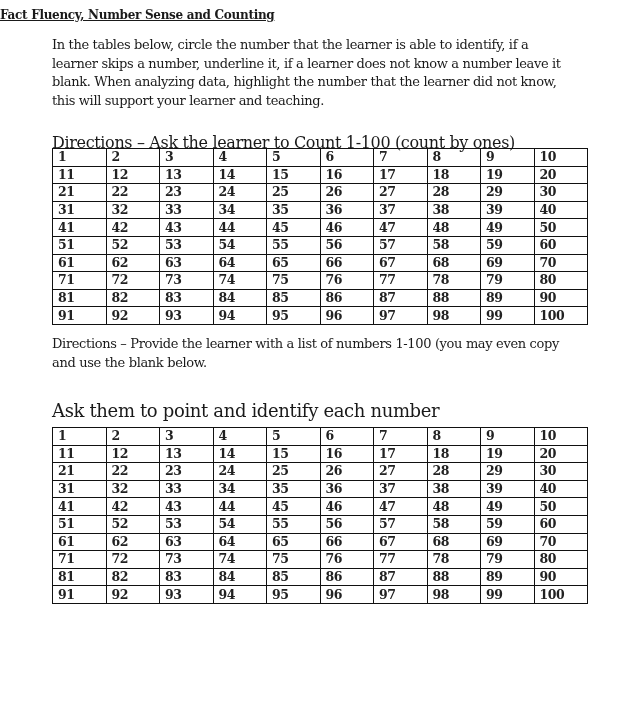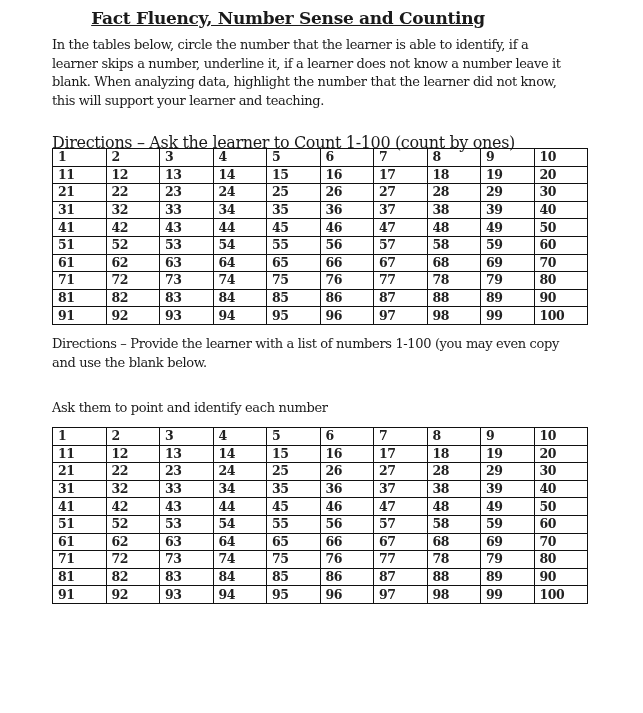--- a/index.html
+++ b/index.html
@@ -3,31 +3,31 @@
   <meta charset="utf-8">
   <style>
     html, body { margin: 0; padding: 0; background: #ffffff; }
     body {
       width: 643px; height: 713px; position: relative; overflow: hidden;
       font-family: "DejaVu Serif", "Liberation Serif", serif;
       color: #1a1a1a;
     }
     .title {
       position: absolute; left: 0; width: 576px; top: 8px;
-      text-align: center; font-weight: bold; font-size: 17px;
+      text-align: left; font-weight: bold; font-size: 12px;
       text-decoration: underline; letter-spacing: -0.3px;
     }
     .intro {
       position: absolute; left: 52px; top: 36px; width: 545px;
       font-size: 13px; line-height: 18.5px; letter-spacing: -0.35px;
     }
     .intro p { margin: 0; }
     .dir1 { position: absolute; left: 52px; top: 133px; font-size: 16px; letter-spacing: -0.35px; }
     .dir2 { position: absolute; left: 52px; top: 335px; width: 545px; font-size: 13px; line-height: 18.5px; letter-spacing: -0.35px; }
-    .dir3 { position: absolute; left: 52px; top: 400px; font-size: 13px; letter-spacing: -0.35px; }
+    .dir3 { position: absolute; left: 52px; top: 400px; font-size: 18px; letter-spacing: -0.35px; }
     table.grid {
       position: absolute; left: 52px; width: 536px;
       border-collapse: collapse; table-layout: fixed;
     }
     table.grid td {
       border: 1px solid #111;
       height: 16.6px; padding: 0 0 0 5px;
       font-size: 12.5px; line-height: 16px;
       font-weight: bold; color: #222;
       vertical-align: middle;

